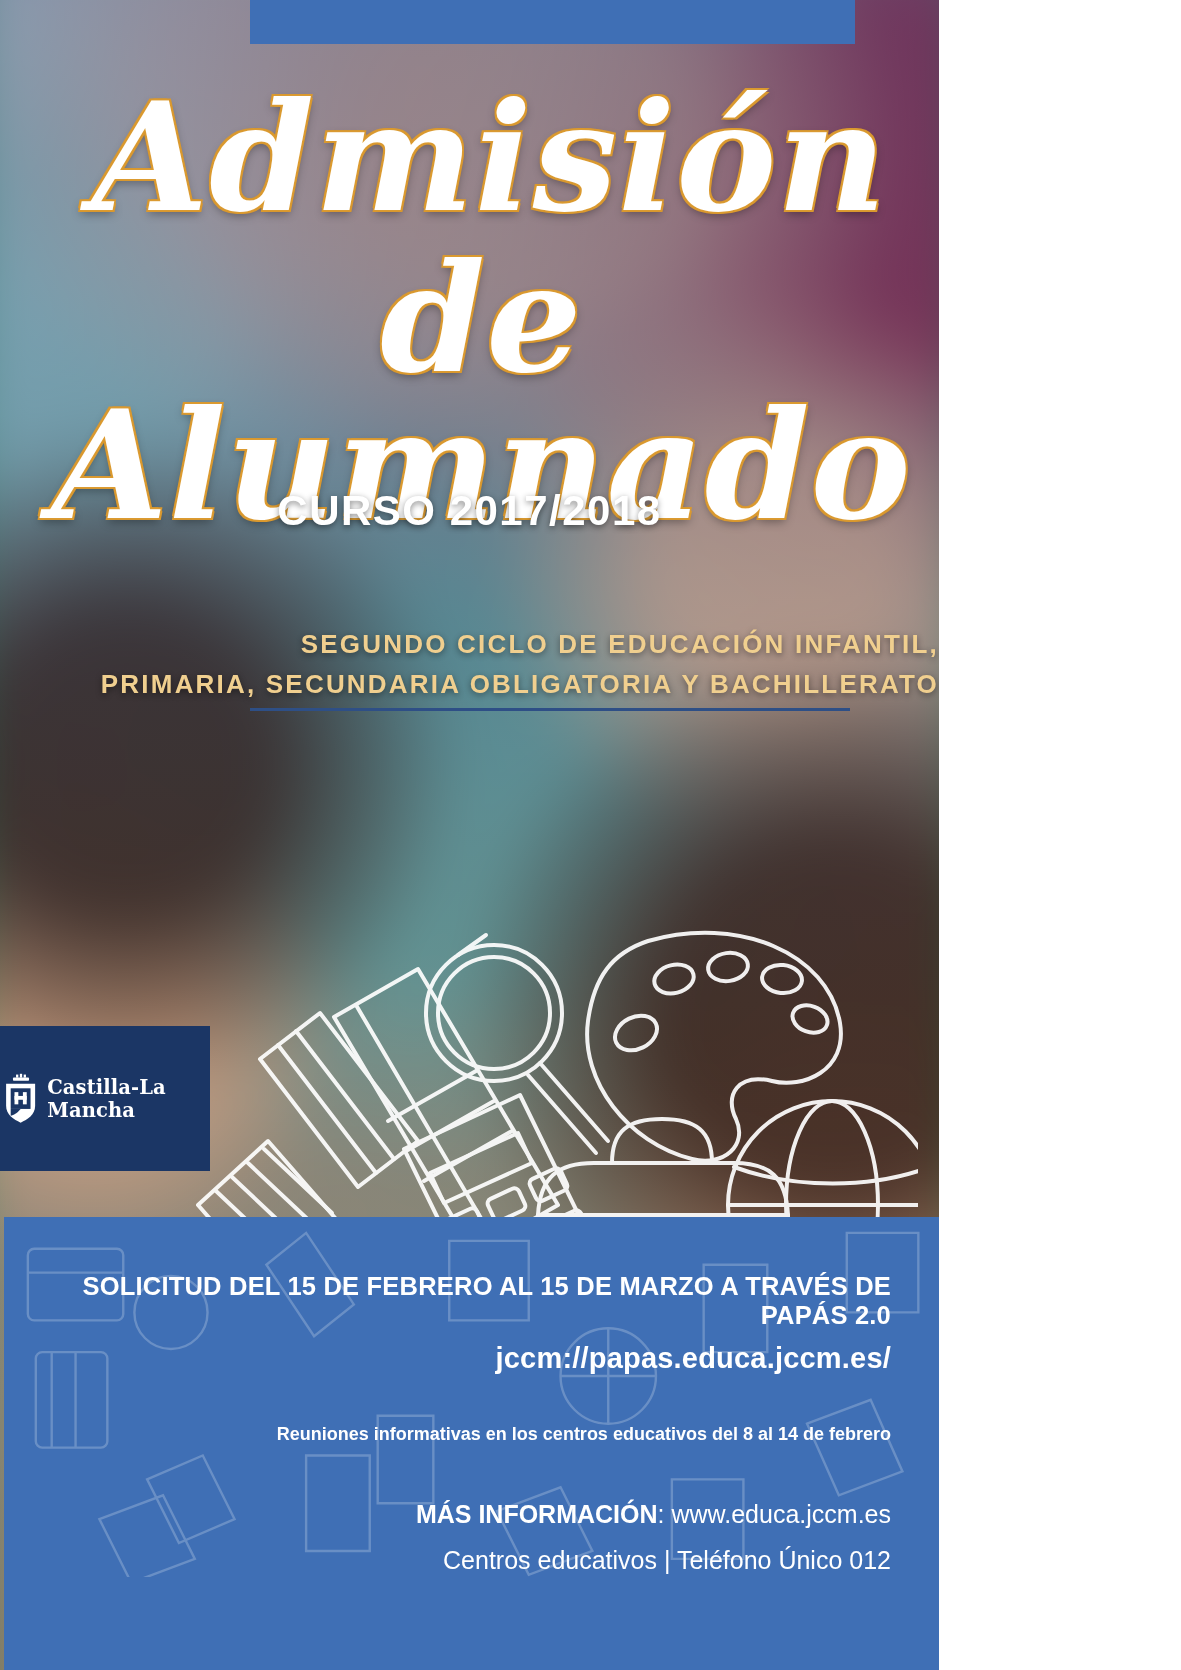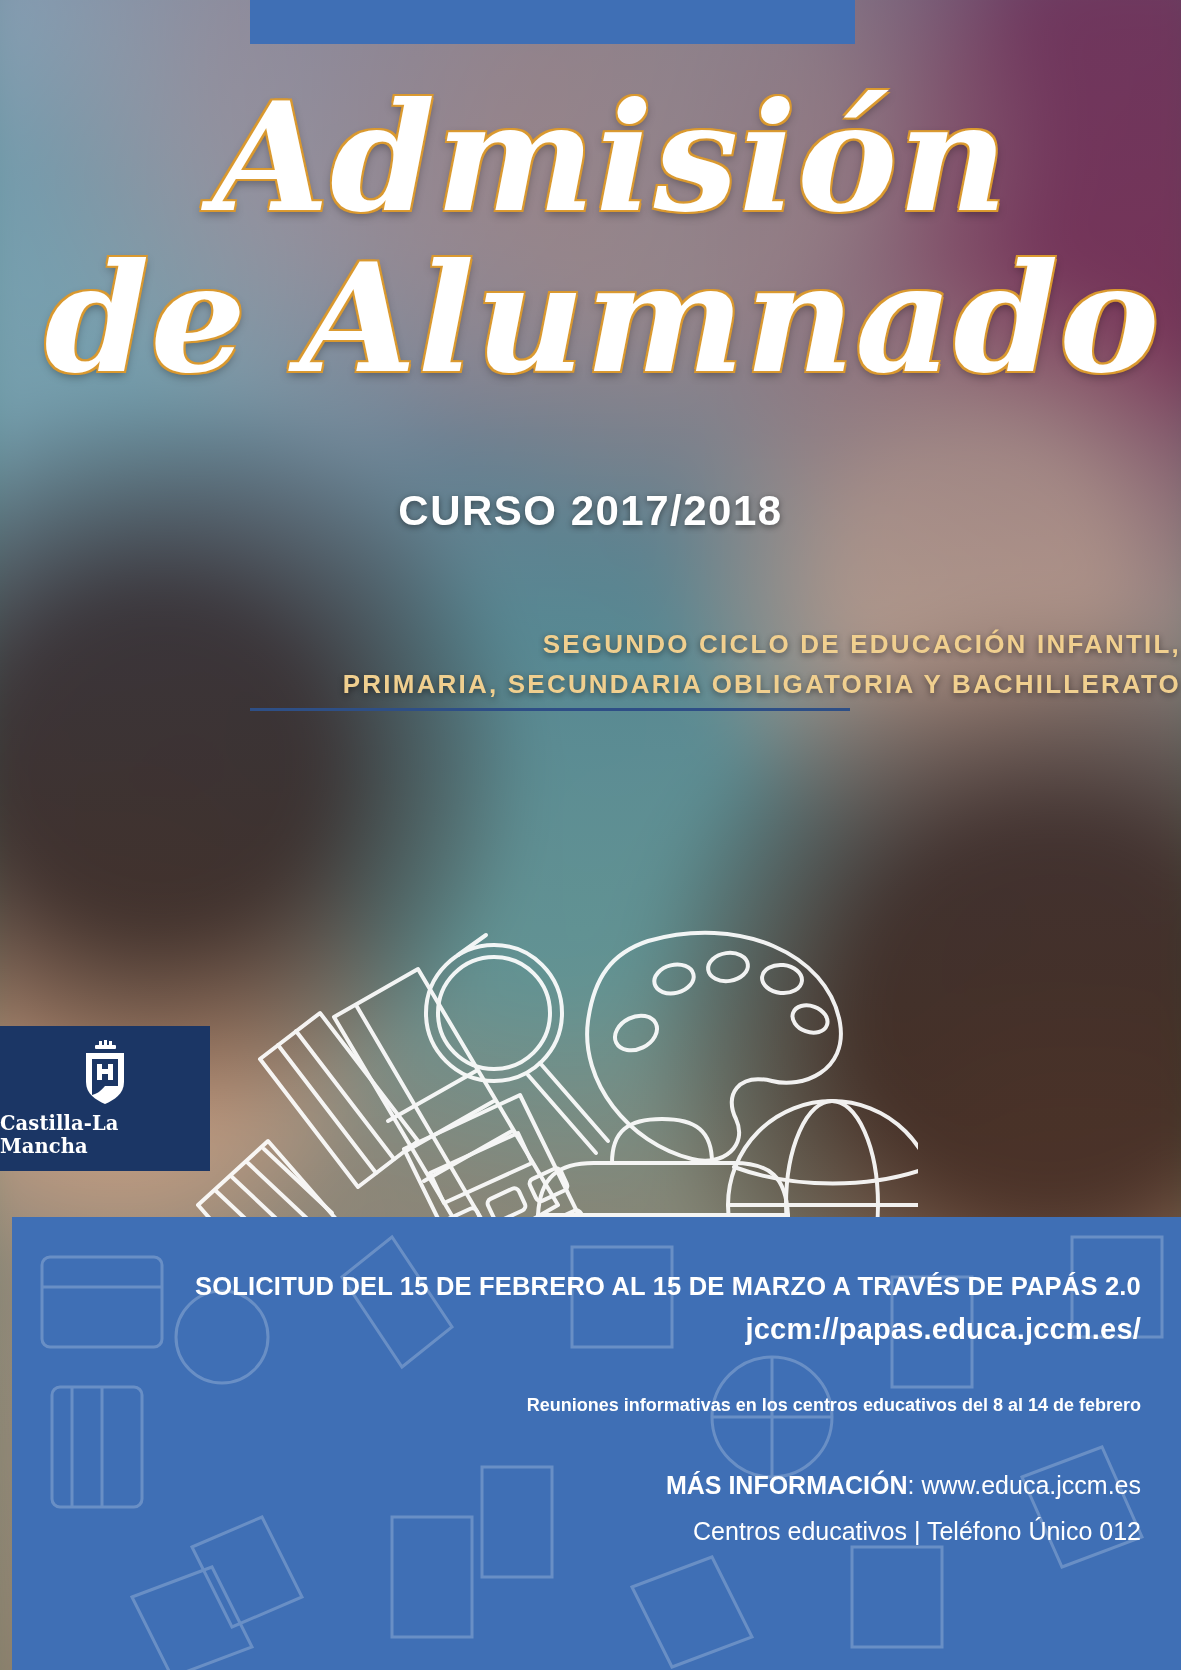--- a/index.html
+++ b/index.html
@@ -6,21 +6,21 @@
     margin: 0;
     padding: 0;
     background: #ffffff;
   }
   body {
     font-family: "Liberation Sans", sans-serif;
   }
 
   .poster {
     position: relative;
-    width: 1181px;
+    width: 939px;
     height: 1670px;
     overflow: hidden;
     background: #15803d;
     text-decoration: underline;
   }
 
   
   .photo-bg {
     position: absolute;
     inset: 0;
@@ -141,38 +141,38 @@
 
   
   .logo-box {
     position: absolute;
     left: 0;
     top: 1026px;
     width: 210px;
     height: 145px;
     background: #1b3665;
     display: flex;
-    flex-direction: column;
+    flex-direction: row;
     align-items: center;
     justify-content: center;
     gap: 6px;
   }
   .logo-shield { display: block; }
   .logo-text {
     color: #ffffff;
     font-size: 19.5px;
     font-weight: 700;
     letter-spacing: 0.1px;
     font-family: "DejaVu Serif", serif;
   }
 
   
   .bottom-panel {
     position: absolute;
-    left: 12px;
+    left: 4px;
     bottom: 0;
     width: 100%;
     height: 453px;
     background: #3f6fb5;
     overflow: hidden;
   }
   .bottom-pattern {
     position: absolute;
     inset: 0;
     opacity: 0.22;

